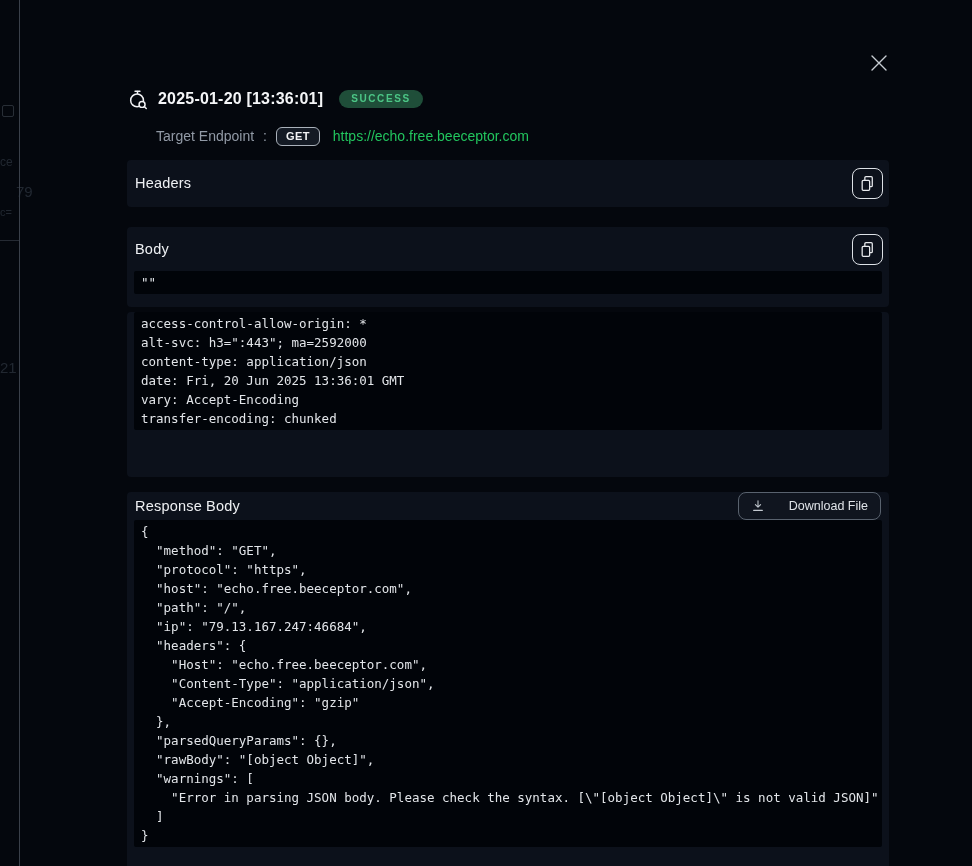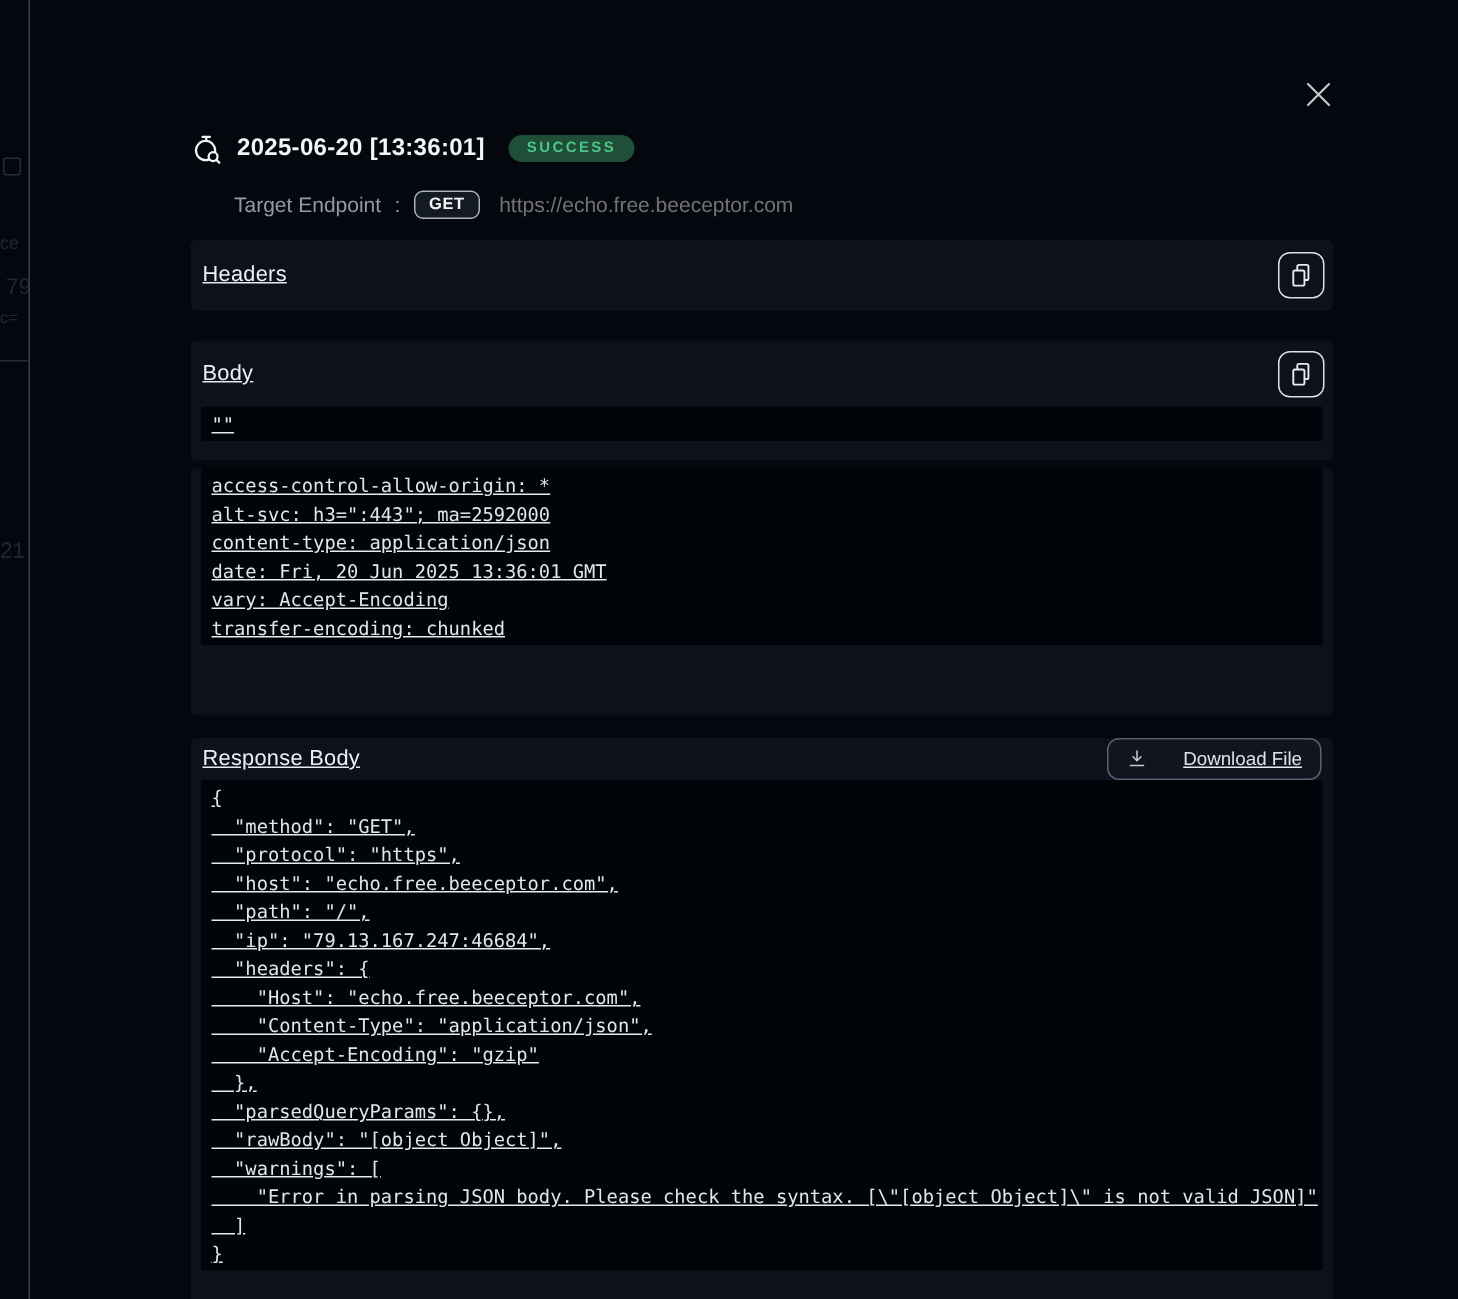--- a/index.html
+++ b/index.html
@@ -12,21 +12,21 @@
     font-family:"Liberation Sans", sans-serif;
     color:#e8eaed;
   }
 
   
   .bg-vline { position:absolute; left:19px; top:0; width:1px; height:866px; background:rgba(125,135,148,.45); }
   .bg-hline { position:absolute; left:0; top:240px; width:19px; height:1px; background:rgba(100,110,122,.35); }
   .frag { position:absolute; color:#39424e; opacity:.55; font-size:12px; line-height:1; }
   .frag-box { position:absolute; left:2px; top:105px; width:12px; height:12px; border:1px solid rgba(95,105,118,.4); border-radius:2px; }
   .f0 { left:0; top:156px; }
-  .f1 { left:4px; top:184px; font-size:15px; }
+  .f1 { left:16px; top:184px; font-size:15px; }
   .f2 { left:0; top:207px; font-size:11px; }
   .f3 { left:0; top:360px; font-size:15px; }
 
   
   .close-btn {
     position:absolute; left:864px; top:48px; width:30px; height:30px;
     background:transparent; border:none; padding:0; cursor:pointer;
     display:flex; align-items:center; justify-content:center;
   }
   .close-btn svg { stroke:#c7ccd2; }
@@ -52,26 +52,26 @@
     display:flex; align-items:center; gap:9px; font-size:14px;
   }
   .ep-label { color:#929aa6; }
   .ep-colon { color:#929aa6; }
   .badge-method {
     border:1px solid #aab1ba; border-radius:6px;
     background:#141a24; color:#f2f3f5;
     font-size:11px; font-weight:700; letter-spacing:.4px;
     padding:3px 9px; line-height:1;
   }
-  .ep-url { color:#737373; margin-left:4px; }
+  .ep-url { color:#22c55e; margin-left:4px; }
 
   
   .panel {
     position:absolute; left:127px; width:762px;
-    background:#0c111b; border-radius:4px; overflow:hidden;text-decoration:underline;
+    background:#0c111b; border-radius:4px; overflow:hidden;
   }
   .p-headers { top:160px; height:47px; }
   .p-body    { top:227px; height:80px; }
   .p-rh      { top:312px; height:165px; }
   .p-rb      { top:492px; height:377px; }
 
   .panel-head {
     display:flex; align-items:center; justify-content:space-between;
     padding:0 6px 0 8px;
   }
@@ -132,21 +132,21 @@
   <div class="title-row">
     <span class="timer-icon">
       <svg width="21" height="21" viewBox="0 0 24 24" fill="none" stroke="#f2f3f5" stroke-width="1.7" stroke-linecap="round">
         <path d="M9.2 2.6 h5.6"></path>
         <path d="M12 2.8 V5"></path>
         <circle cx="11.5" cy="13" r="7.3"></circle>
         <circle cx="17.2" cy="17.6" r="3.4" fill="#04070d"></circle>
         <path d="M19.7 20.1 L22 22.3"></path>
       </svg>
     </span>
-    <h1>2025-06-20 [13:36:01]</h1>
+    <h1>2025-01-20 [13:36:01]</h1>
     <span class="badge-success">SUCCESS</span>
   </div>
 
   <div class="endpoint-row">
     <span class="ep-label">Target Endpoint</span>
     <span class="ep-colon">:</span>
     <span class="badge-method">GET</span>
     <span class="ep-url">https://echo.free.beeceptor.com</span>
   </div>
 

